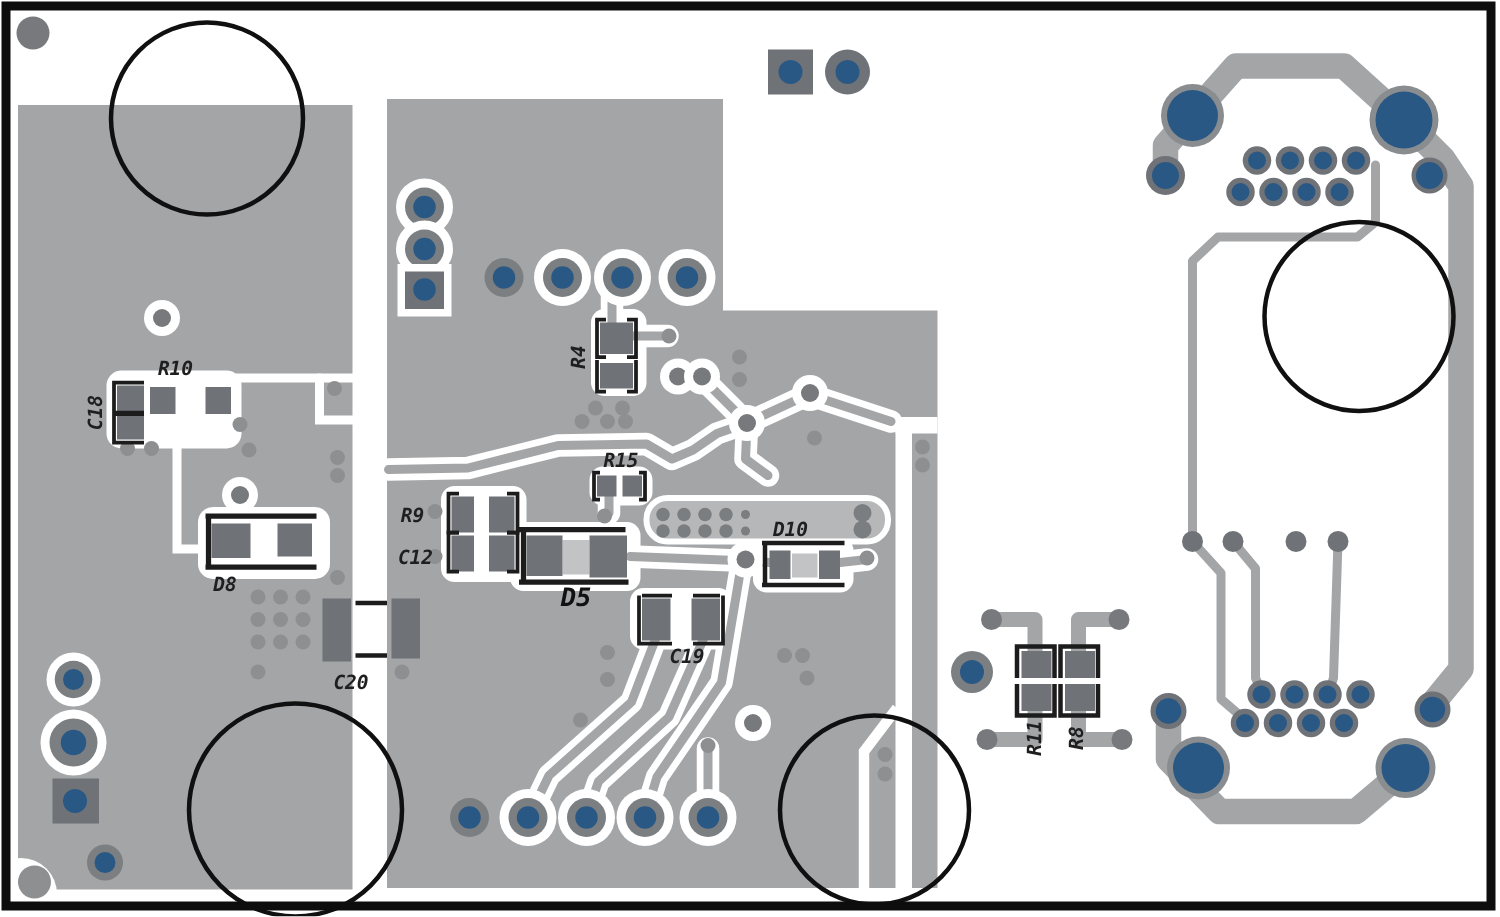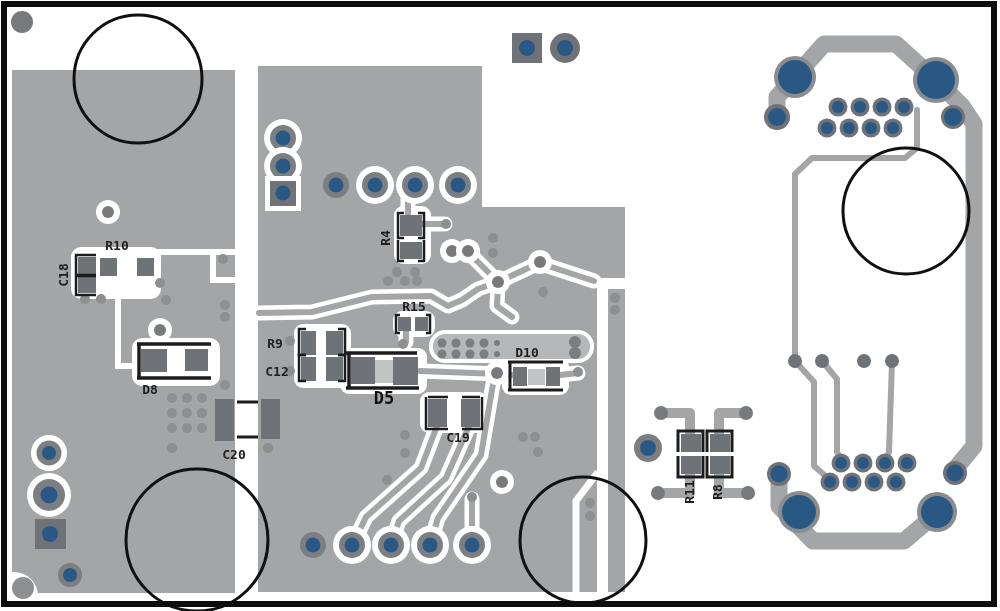--- a/index.html
+++ b/index.html
@@ -1,17 +1,17 @@
 <!DOCTYPE html>
 <html><head>
 <meta charset="utf-8">
 <style>
   html,body{margin:0;padding:0;background:#ffffff;}
   .stage{position:relative;width:1000px;height:611px;background:#ffffff;overflow:hidden;
-         font-family:"DejaVu Sans Mono","Liberation Mono",monospace;}
+         font-family:"DejaVu Sans Mono","Liberation Mono",monospace;font-style:italic;}
   svg{display:block}
   .ref{font-family:"DejaVu Sans Mono","Liberation Mono",monospace;font-size:13px;font-weight:700;
        fill:#1f1f1f;letter-spacing:0px;}
   .ref-big{font-size:17px;font-weight:800;fill:#111;}
 </style>
 </head>
 <body>
 
 <div class="stage">
 <svg width="1000" height="611" viewBox="0 0 1000 611">

